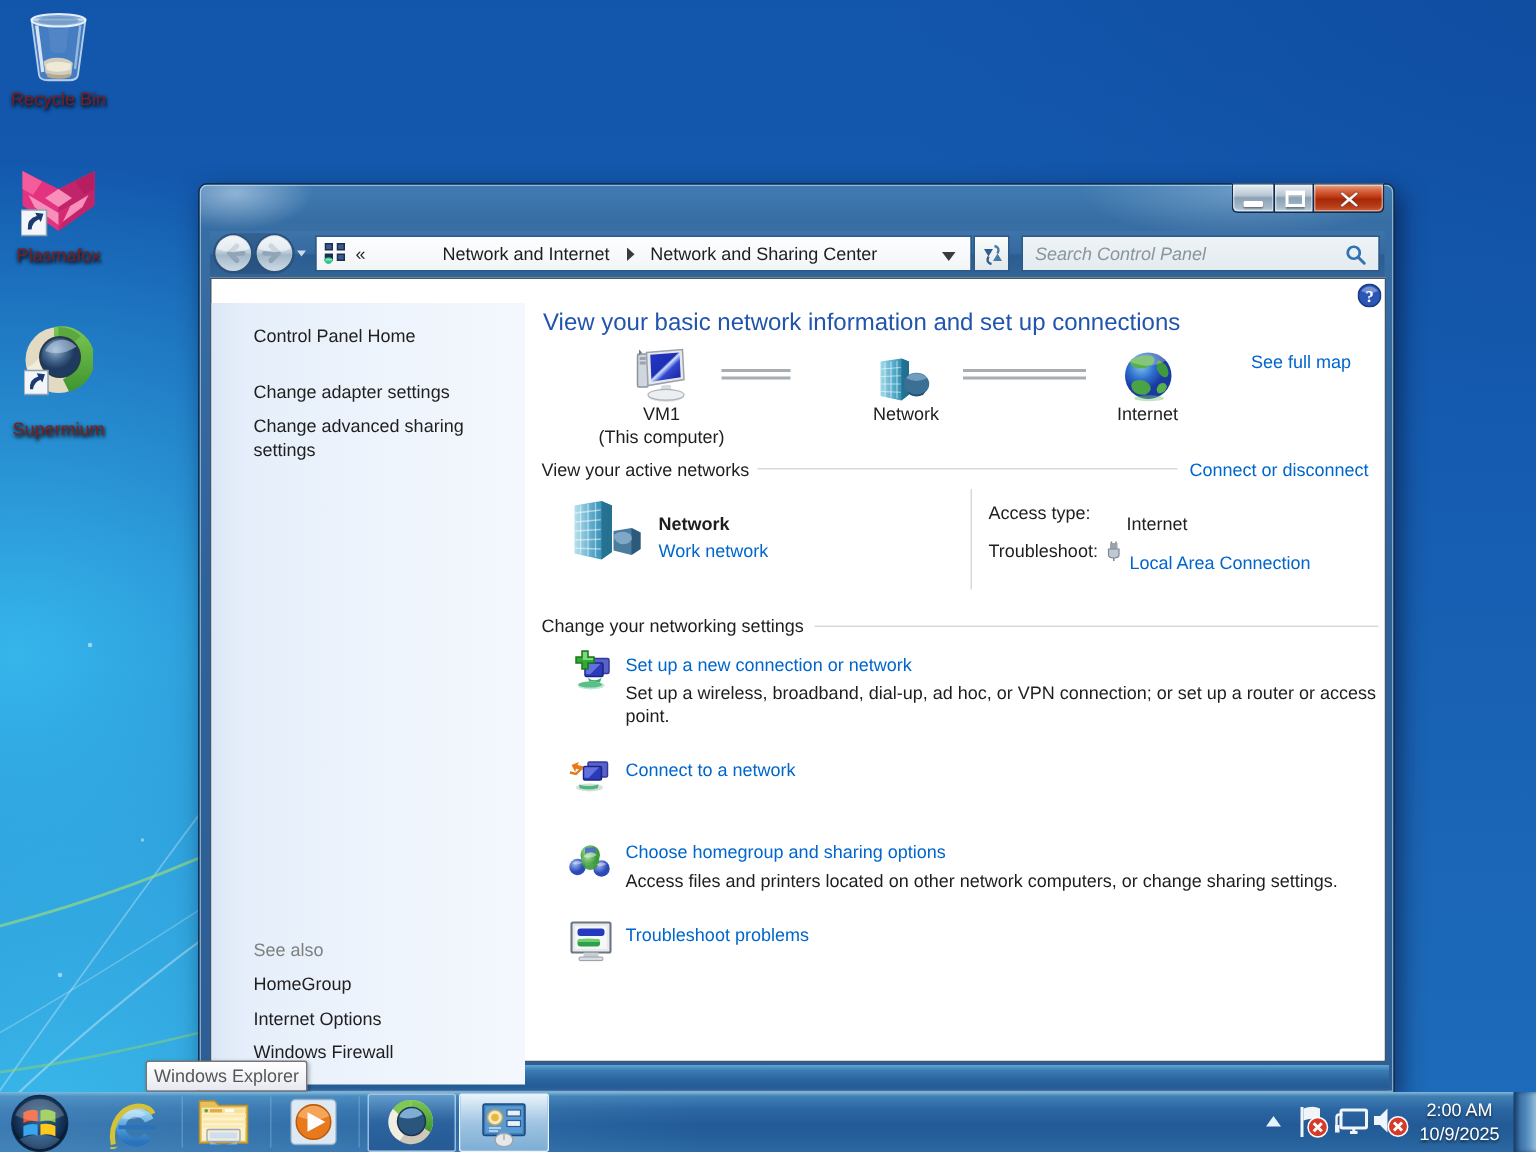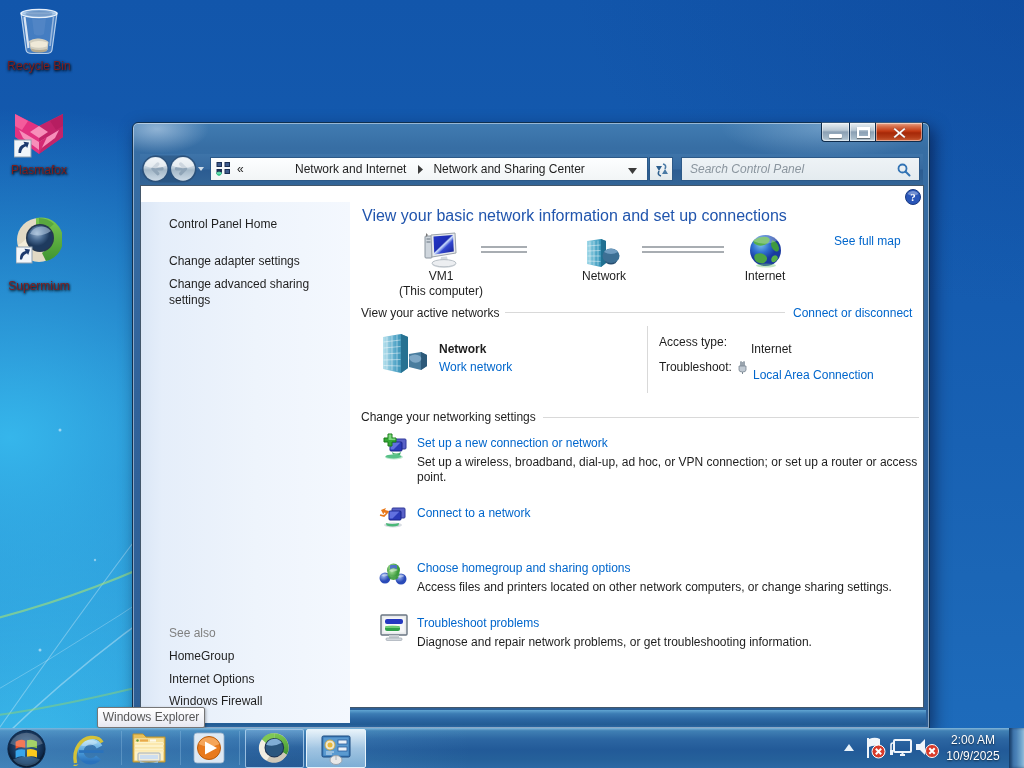--- a/index.html
+++ b/index.html
@@ -370,21 +370,20 @@
       <svg id="ic-trouble" class="abs" style="left:30px;top:428px;" width="28" height="27" viewBox="0 0 28 27">
         <rect x="1" y="1" width="26" height="20" rx="1" fill="#e8eaec" stroke="#6a7682" stroke-width="1.4"></rect>
         <rect x="3.5" y="3.5" width="21" height="15" fill="#f6f7f8"></rect>
         <rect x="5" y="5" width="18" height="5" rx="2" fill="#2438c0"></rect>
         <rect x="5" y="12" width="15" height="5" rx="2" fill="#2fa048"></rect>
         <path d="M5 12.5 q7 -2 15 0 l0 1.5 l-15 0z" fill="#7fd87f" opacity=".8"></path>
         <rect x="9" y="21" width="10" height="3" fill="#c8cdd2"></rect>
         <rect x="6" y="24" width="16" height="2.4" rx="1" fill="#d8dce0" stroke="#9aa4ae" stroke-width=".7"></rect>
       </svg>
       <a class="link abs" style="left:67px;top:430px;">Troubleshoot problems</a>
-      <div class="mtxt" style="left:67px;top:449px;">Diagnose and repair network problems, or get troubleshooting information.</div>
     </div>
   </div>
 </div>
 
 <div id="tooltip" style="position:absolute;left:97px;top:707px;width:106px;height:19px;border:1px solid #767676;border-radius:2px;background:linear-gradient(180deg,#ffffff 0%,#f2f3f8 60%,#e6e7f0 100%);font-size:12px;color:#575757;line-height:19px;text-align:center;box-shadow:1px 1px 3px rgba(0,0,0,.3);">Windows Explorer</div>
 
 <div id="taskbar">
 
   <svg class="abs" style="left:6px;top:1px;" width="41" height="40" viewBox="0 0 44 44">
     <defs>

